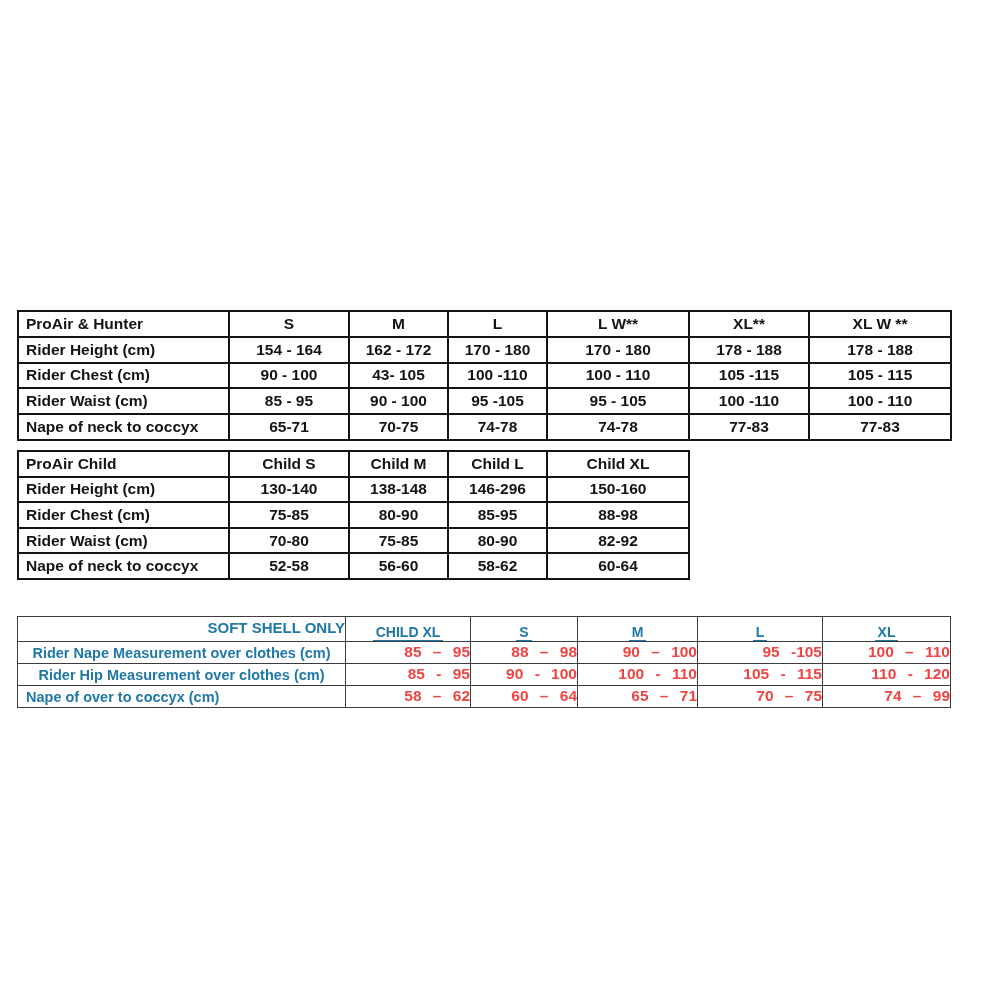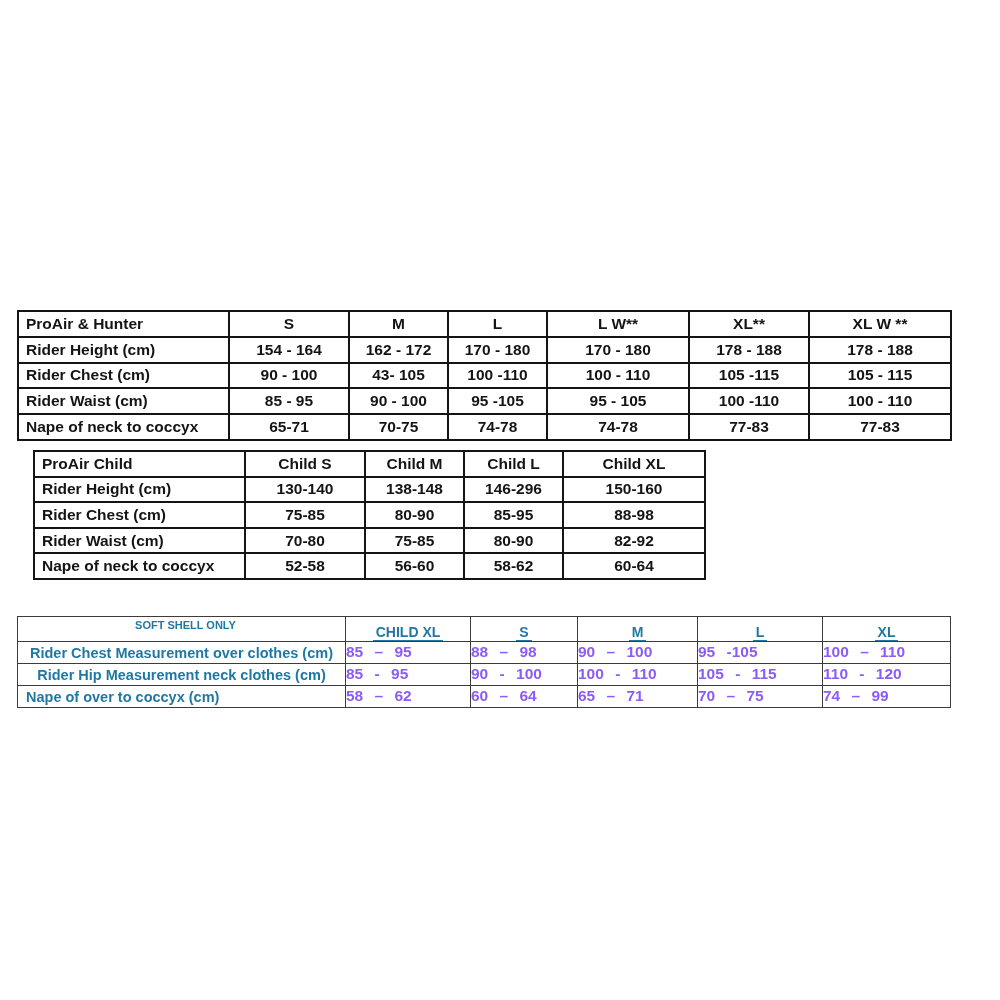--- a/index.html
+++ b/index.html
@@ -33,42 +33,42 @@
     padding: 0;
     overflow: hidden;
     white-space: nowrap;
   }
   .tbl-bw .lbl {
     text-align: left;
     padding-left: 7px;
   }
   #t1 { left: 17px; top: 278px; width: 933px; margin-top: 32px; }
   #t1 tr { height: 25.8px; }
-  #t2 { left: 17px; top: 450px; width: 671px; margin-left: 16px; }
+  #t2 { left: 17px; top: 450px; width: 671px; }
   #t2 tr { height: 25.6px; }
 
   
   #t3 {
     left: 17px; top: 616px; width: 933px;
     font-weight: bold;
     color: #1f78a4;
   }
   #t3 th, #t3 td {
     border: 1px solid #3c3c3c;
     padding: 0;
     overflow: hidden;
     white-space: nowrap;
   }
   #t3 tr.hdr-row { height: 25px; }
   #t3 tr.data-row { height: 22px; }
   #t3 .title {
-    text-align: center;
+    text-align: right;
     vertical-align: top;
     padding: 2px 0 0 8px;
-    font-size: 11px;
+    font-size: 15px;
   }
   #t3 th.szh {
     text-align: center;
     vertical-align: bottom;
     font-size: 14px;
     padding-bottom: 1px;
   }
   #t3 th.szh span {
     border-bottom: 1.5px solid currentColor;
     padding: 0 3px 0px 3px;
@@ -77,22 +77,22 @@
     font-size: 14.5px;
     text-align: center;
     vertical-align: middle;
   }
   #t3 .lbl.left {
     text-align: left;
     padding-left: 8px;
   }
   #t3 td.val {
     font-size: 15.5px;
-    color: #8b5cf6;
-    text-align: left;
+    color: #ef4444;
+    text-align: right;
     vertical-align: bottom;
     padding-bottom: 2px;
     word-spacing: 7px;
   }
 </style>
 </head>
 <body>
 
 <div class="page">
 
@@ -214,29 +214,29 @@
     <tbody>
         <tr class="hdr-row">
       <th class="title">SOFT SHELL ONLY</th>
       <th class="szh"><span>CHILD XL</span></th>
       <th class="szh"><span>S</span></th>
       <th class="szh"><span>M</span></th>
       <th class="szh"><span>L</span></th>
       <th class="szh"><span>XL</span></th>
     </tr>
     <tr class="data-row">
-      <td class="lbl">Rider Chest Measurement over clothes (cm)</td>
+      <td class="lbl">Rider Nape Measurement over clothes (cm)</td>
       <td class="val">85 – 95</td>
       <td class="val">88 – 98</td>
       <td class="val">90 – 100</td>
       <td class="val">95 -105</td>
       <td class="val">100 – 110</td>
     </tr>
     <tr class="data-row">
-      <td class="lbl">Rider Hip Measurement neck clothes (cm)</td>
+      <td class="lbl">Rider Hip Measurement over clothes (cm)</td>
       <td class="val">85 - 95</td>
       <td class="val">90 - 100</td>
       <td class="val">100 - 110</td>
       <td class="val">105 - 115</td>
       <td class="val">110 - 120</td>
     </tr>
     <tr class="data-row">
       <td class="lbl left">Nape of over to coccyx (cm)</td>
       <td class="val">58 – 62</td>
       <td class="val">60 – 64</td>

